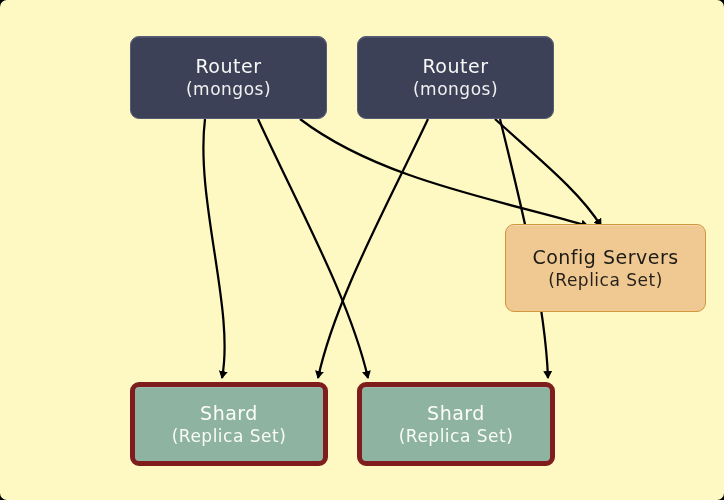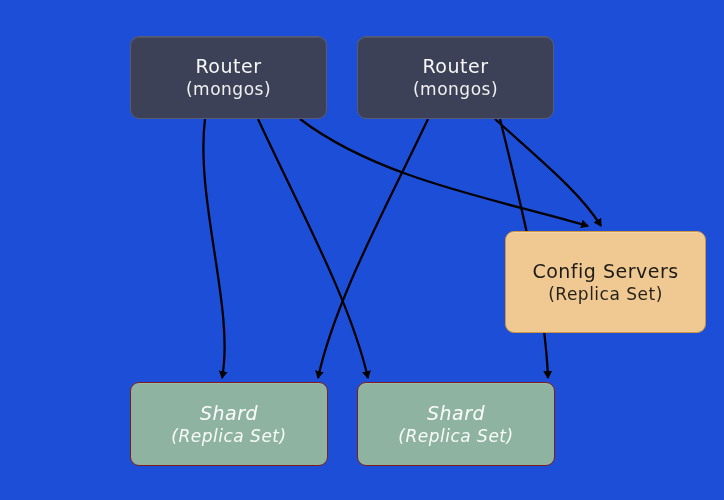--- a/index.html
+++ b/index.html
@@ -46,33 +46,32 @@
     font-size: 17px;
     line-height: 1.1;
     letter-spacing: 0.5px;
     opacity: 0.96;
   }
   .node-router {
     border: 1px solid #565c76;
     box-shadow: inset 0 1px 0 rgba(255,255,255,0.10);
   }
   .node-shard {
-    border: 1px solid #7f1d1d;
+    border: 5px solid #7f1d1d;
     box-shadow: inset 0 1px 0 rgba(255,255,255,0.12);
-    font-style: italic;
   }
   .node-config {
     border: 1px solid #d0973d;
     box-shadow: inset 0 1px 0 rgba(255,255,255,0.25);
   }
 </style>
 </head>
 <body>
 
-<div class="stage" style="background: #1d4ed8;">
+<div class="stage" style="background: #fef9c3; border-radius: 7px;">
 
   <svg class="edges" viewBox="0 0 724 500" xmlns="http://www.w3.org/2000/svg">
     <defs>
       <marker id="arrowhead" markerWidth="9" markerHeight="9" refX="7" refY="4.5" orient="auto" markerUnits="userSpaceOnUse">
         <path id="arrowhead-shape" d="M0,0 L8,4.5 L0,9 z" fill="#000000"></path>
       </marker>
     </defs>
     <path class="edge" d="M 205 119 C 195 200, 235 310, 222 378" marker-end="url(#arrowhead)" style="stroke: rgb(0, 0, 0);"></path>
     <path class="edge" d="M 258 119 C 300 210, 350 300, 368 378" marker-end="url(#arrowhead)" style="stroke: rgb(0, 0, 0);"></path>
     <path class="edge" d="M 428 119 C 385 210, 335 300, 318 378" marker-end="url(#arrowhead)" style="stroke: rgb(0, 0, 0);"></path>
@@ -84,21 +83,21 @@
   <div class="node node-router" style="left: 130px; top: 36px; width: 197px; height: 83px; background: rgb(61, 65, 87); color: rgb(247, 248, 246);">
     <div class="label">Router</div>
     <div class="sublabel">(mongos)</div>
   </div>
 
   <div class="node node-router" style="left: 357px; top: 36px; width: 197px; height: 83px; background: rgb(61, 65, 87); color: rgb(247, 248, 246);">
     <div class="label">Router</div>
     <div class="sublabel">(mongos)</div>
   </div>
 
-  <div class="node node-config" style="left: 505px; top: 231px; width: 201px; height: 102px; background: rgb(240, 201, 146); color: rgb(29, 27, 22);">
+  <div class="node node-config" style="left: 505px; top: 224px; width: 201px; height: 88px; background: rgb(240, 201, 146); color: rgb(29, 27, 22);">
     <div class="label">Config Servers</div>
     <div class="sublabel">(Replica Set)</div>
   </div>
 
   <div class="node node-shard" style="left: 130px; top: 382px; width: 198px; height: 84px; background: rgb(142, 179, 161); color: rgb(253, 254, 251);">
     <div class="label">Shard</div>
     <div class="sublabel">(Replica Set)</div>
   </div>
 
   <div class="node node-shard" style="left: 357px; top: 382px; width: 198px; height: 84px; background: rgb(142, 179, 161); color: rgb(253, 254, 251);">

